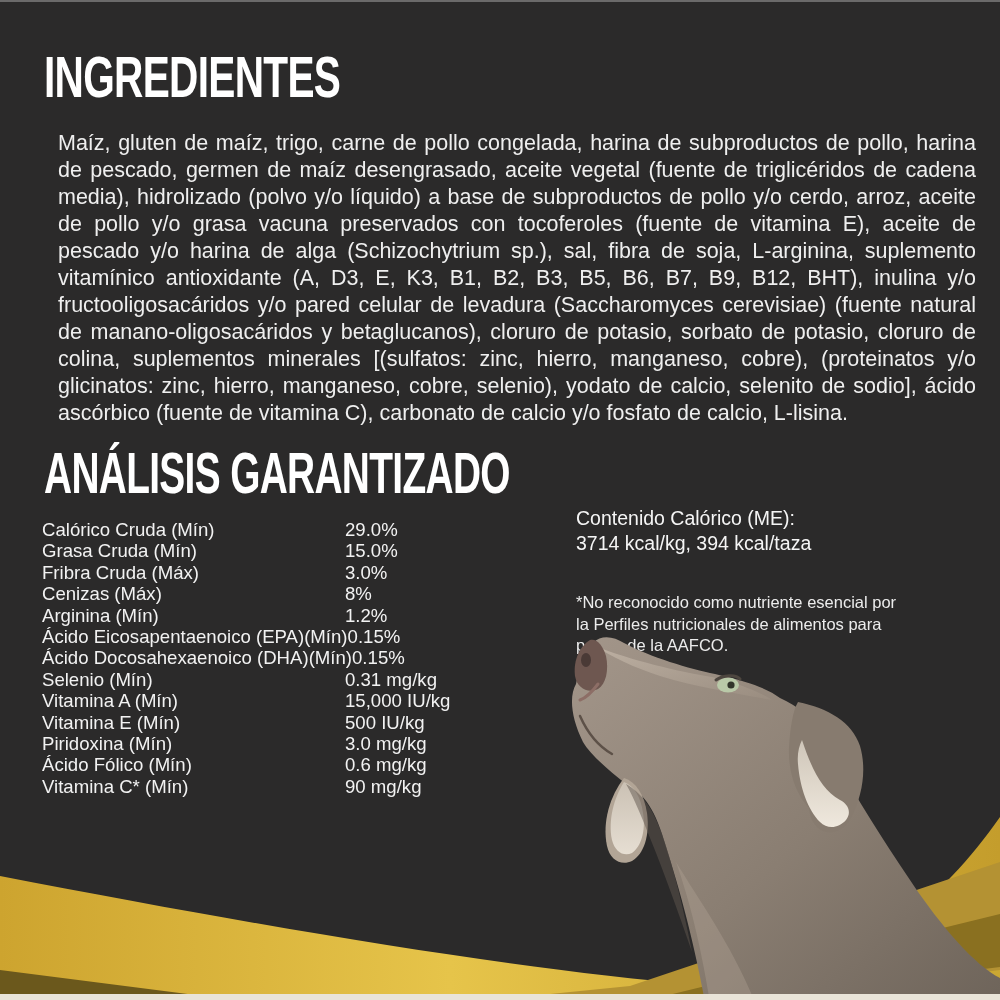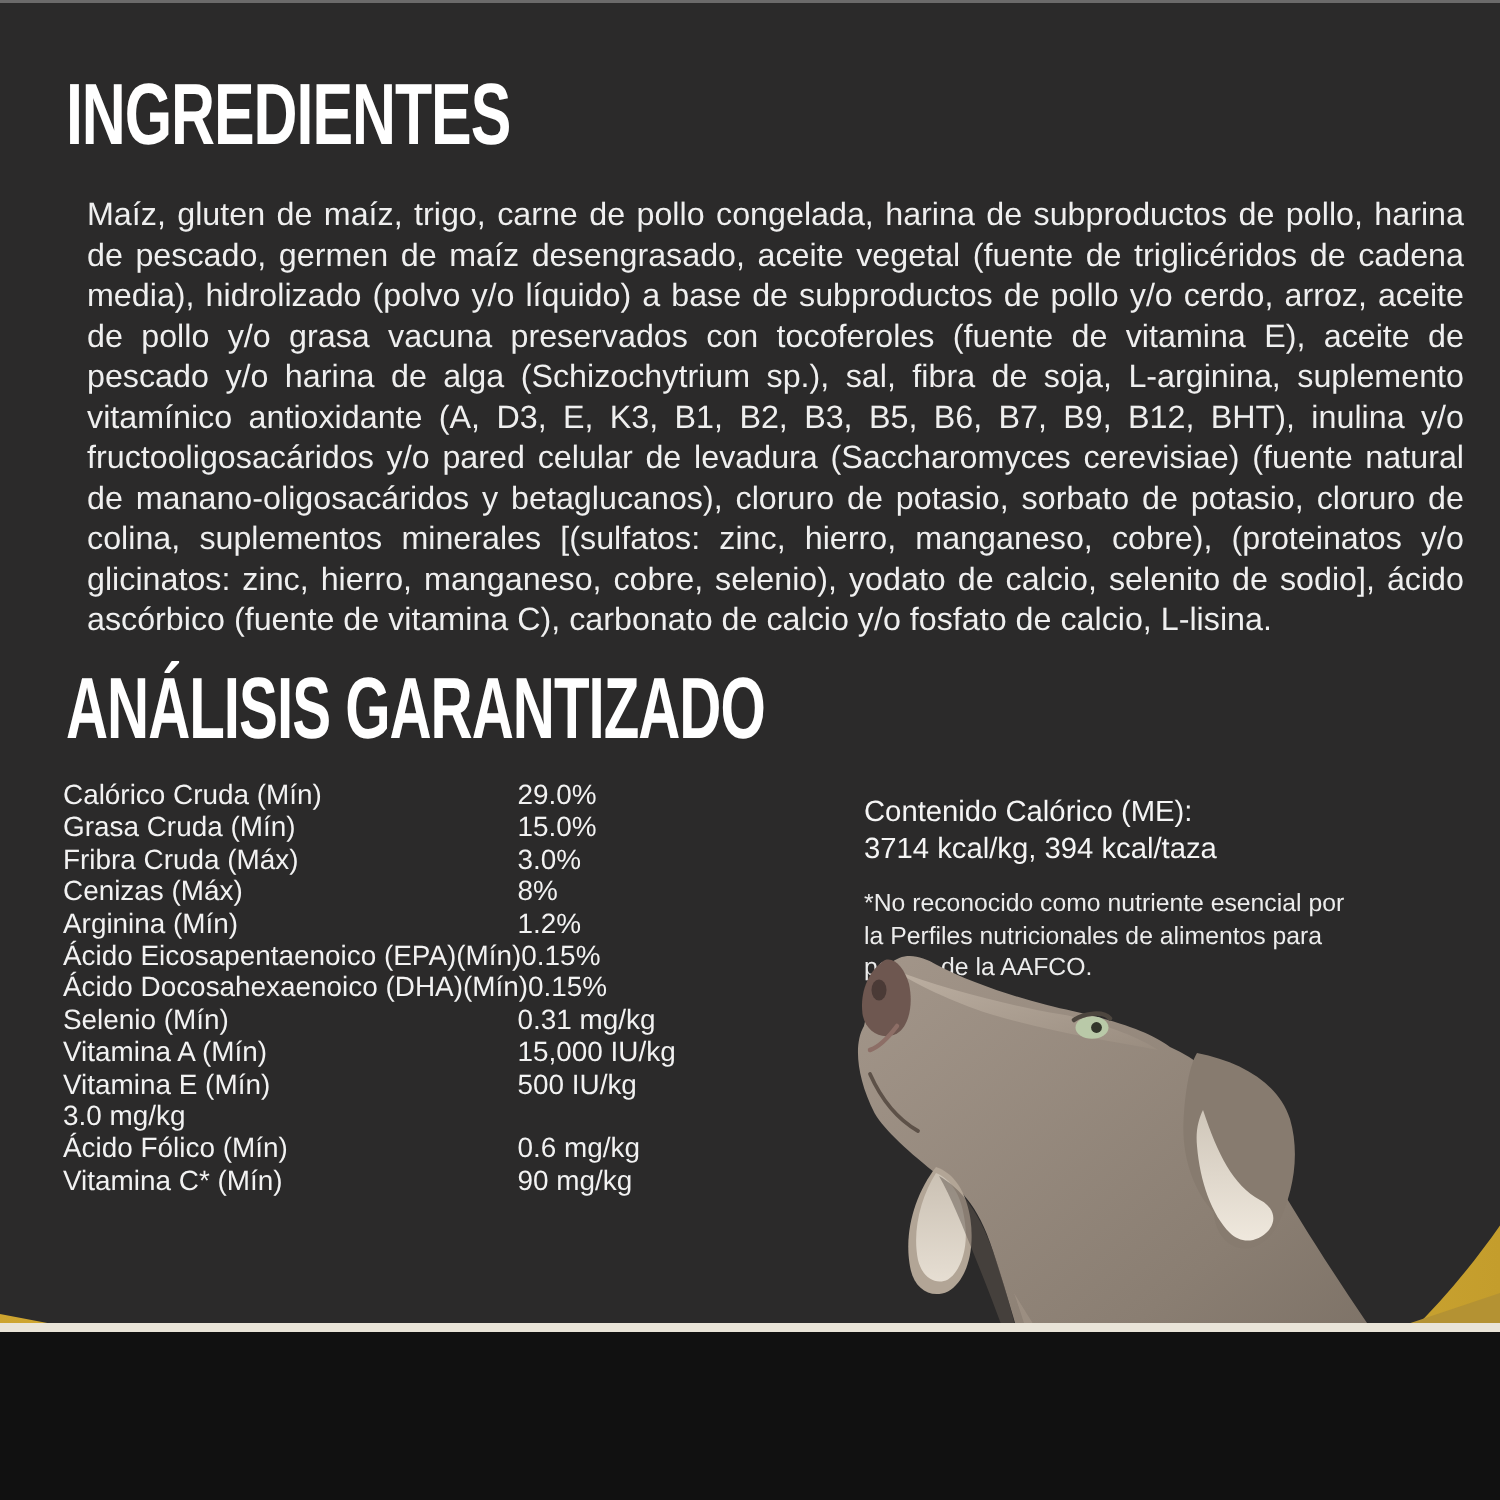--- a/index.html
+++ b/index.html
@@ -1,17 +1,17 @@
 <!DOCTYPE html>
 <html><head>
 <meta charset="utf-8">
 <style>
   html,body{margin:0;padding:0;background:#111;}
   #canvas{
-    position:relative;width:1000px;height:888px;overflow:hidden;
+    position:relative;width:1000px;height:1000px;overflow:hidden;
     background:#2b2a2a;
     font-family:"Liberation Sans", sans-serif;
     color:#f2f2f2;
     border-top:2px solid rgba(255,255,255,.30);
     box-sizing:border-box;
     padding-left:29px;
   }
   .display-title{
     position:absolute;left:44px;margin:0;color:#ffffff;
     font-weight:700;font-size:58px;line-height:1;letter-spacing:-1px;
@@ -20,21 +20,21 @@
   #ingredients-title{top:46px;}
   #analysis-title{top:442px;transform:scaleX(.67);}
   #ingredients-text{
     position:absolute;left:42px;top:112px;width:918px;margin:16px;
     font-size:21.5px;line-height:27px;text-align:justify;color:#efefef;
   }
   #analysis-table{position:absolute;left:42px;top:517px;width:430px;}
   .a-row{display:flex;line-height:21.4px;font-size:18.6px;white-space:nowrap;}
   .a-label{flex:0 0 303px;}
   .a-value{flex:0 0 auto;}
-  #caloric{position:absolute;left:576px;top:527px;font-size:19.5px;line-height:25px;color:#f5f5f5;}
+  #caloric{position:absolute;left:576px;top:504px;font-size:19.5px;line-height:25px;color:#f5f5f5;}
   #footnote{
     position:absolute;left:576px;top:562px;width:336px;
     font-size:16.5px;line-height:21.5px;color:#ececec;margin-top:28px;
   }
   #decor-svg,#dog-svg{position:absolute;pointer-events:none;}
   #decor-svg{left:0;top:0;width:1000px;height:1000px;}
   #dog-svg{left:540px;top:620px;width:460px;height:380px;}
   #bottom-edge{
     position:absolute;left:0;right:0;bottom:0;height:6px;background:#e9e4d8;z-index:10;
   }
@@ -105,20 +105,21 @@
       </div>
     <div class="a-row">
         <span class="a-label">Vitamina A (Mín)</span>
         <span class="a-value">15,000 IU/kg</span>
       </div>
     <div class="a-row">
         <span class="a-label">Vitamina E (Mín)</span>
         <span class="a-value">500 IU/kg</span>
       </div>
     <div class="a-row">
+        <span class="a-label">Piridoxina (Mín)</span>
         <span class="a-value">3.0 mg/kg</span>
       </div>
     <div class="a-row">
         <span class="a-label">Ácido Fólico (Mín)</span>
         <span class="a-value">0.6 mg/kg</span>
       </div>
     <div class="a-row">
         <span class="a-label">Vitamina C* (Mín)</span>
         <span class="a-value">90 mg/kg</span>
       </div>

